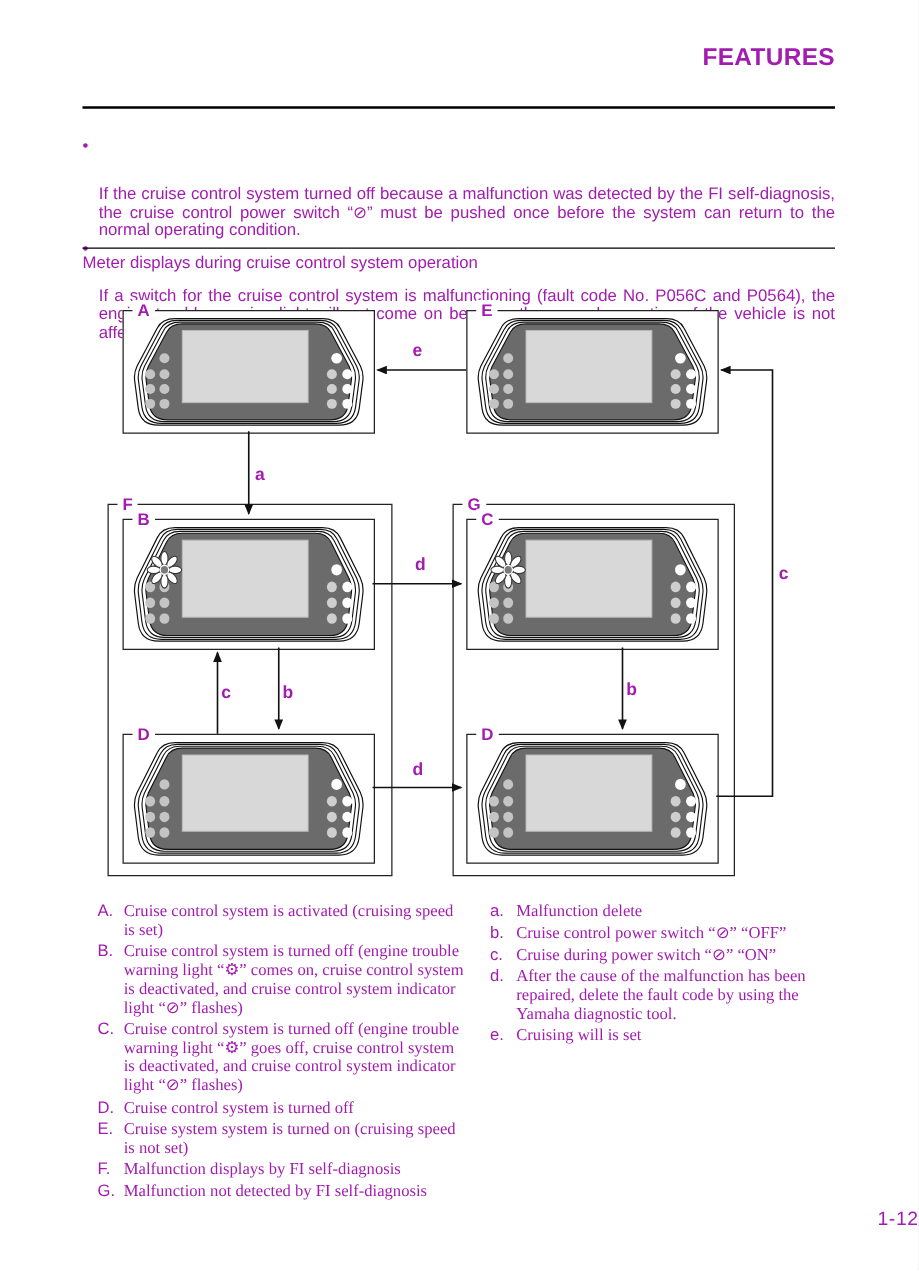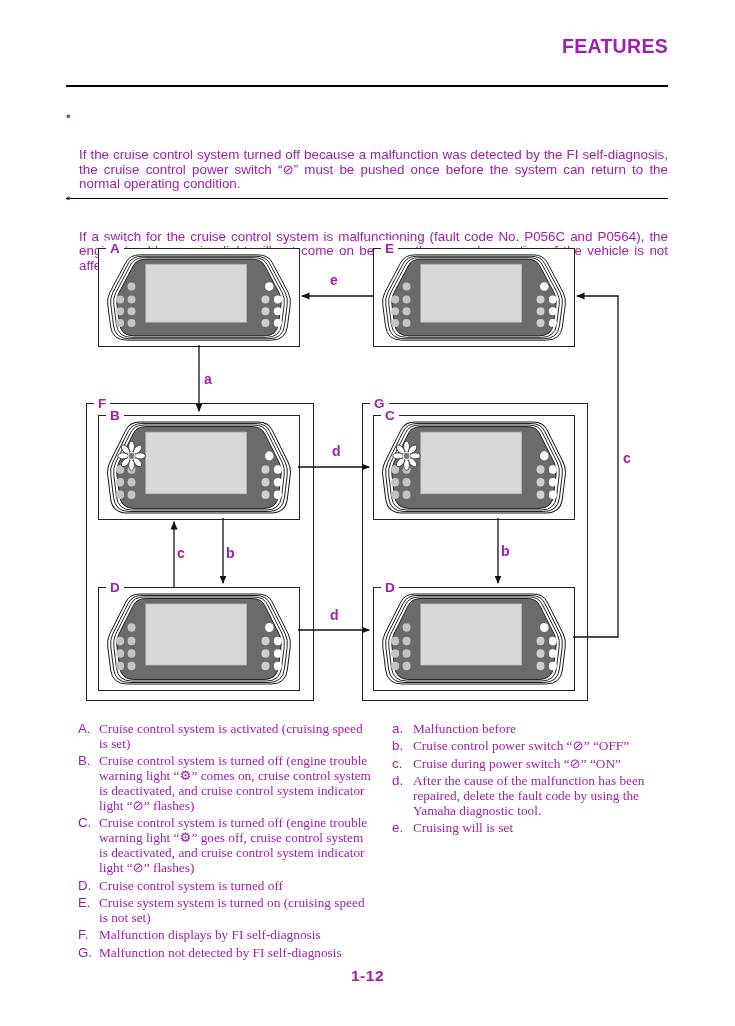--- a/index.html
+++ b/index.html
@@ -48,22 +48,22 @@
   #lab-br{ left:501px; top:544px; }
   #lab-cr{ left:623px; top:451px; }
   
   .legend { position:absolute; font-size:13.3px; line-height:14.9px; }
   #legend-left  { left:78px;  top:722px; width:294px; }
   #legend-right { left:392px; top:722px; width:284px; }
   .li { display:flex; margin-bottom:2.5px; }
   .li .key { flex:none; width:21px; }
   .li .txt { flex:1;font-family:Liberation Serif, serif; }
   
-  .pagenum { position:absolute; left:0; right:0; top:967px; text-align:center;
-             font-weight:bold; font-size:15.5px; letter-spacing:.5px; }
+  .pagenum { position:absolute; left:0; right:0; top:967px; text-align:right;
+             font-weight:normal; font-size:15.5px; letter-spacing:.5px; }
   .hiddefs { position:absolute; width:0; height:0; overflow:hidden; }
 </style>
 </head>
 <body>
 
 <svg class="hiddefs" aria-hidden="true">
   <defs>
     <g id="meter-base">
       <path d="M 38,3 L 162,3 Q 173,3 177,11 L 194,43 Q 197,49 196,56 L 193,79 Q 191,93 176,93 L 24,93 Q 9,93 7,79 L 4,56 Q 3,49 6,43 L 23,11 Q 27,3 38,3 Z" fill="none" stroke="#111" stroke-width="1"></path>
       <path d="M 38,3 L 162,3 Q 173,3 177,11 L 194,43 Q 197,49 196,56 L 193,79 Q 191,93 176,93 L 24,93 Q 9,93 7,79 L 4,56 Q 3,49 6,43 L 23,11 Q 27,3 38,3 Z" fill="none" stroke="#111" stroke-width="1" transform="translate(100 48) scale(0.967) translate(-100 -48)"></path>
@@ -120,20 +120,21 @@
       <span class="mark">•</span>
       <span class="btext">If the cruise control system turned off because a malfunction was detected by the FI self-diagnosis, the cruise control power switch “⊘” must be pushed once before the system can return to the normal operating condition.</span>
     </div>
     <div class="bullet">
       <span class="mark">•</span>
       <span class="btext">If a switch for the cruise control system is malfunctioning (fault code No. P056C and P0564), the engine trouble warning light will not come on because the normal operation of the vehicle is not affected.</span>
     </div>
   </div>
 
   <div class="rule-mid"></div>
+  <div class="caption">Meter displays during cruise control system operation</div>
 
   <div class="dbox" id="box-a">
     <span class="boxlabel">A</span>
     <svg class="meter" viewBox="0 0 200 96" preserveAspectRatio="none">
         <use href="#meter-base"></use>
       </svg>
   </div>
   <div class="dbox" id="box-e">
     <span class="boxlabel">E</span>
     <svg class="meter" viewBox="0 0 200 96" preserveAspectRatio="none">
@@ -227,21 +228,21 @@
       </div>
     <div class="li">
         <span class="key">G.</span>
         <span class="txt">Malfunction not detected by FI self-diagnosis</span>
       </div>
   </div>
 
   <div class="legend" id="legend-right">
     <div class="li">
         <span class="key">a.</span>
-        <span class="txt">Malfunction before</span>
+        <span class="txt">Malfunction delete</span>
       </div>
     <div class="li">
         <span class="key">b.</span>
         <span class="txt">Cruise control power switch “⊘” “OFF”</span>
       </div>
     <div class="li">
         <span class="key">c.</span>
         <span class="txt">Cruise during power switch “⊘” “ON”</span>
       </div>
     <div class="li">

